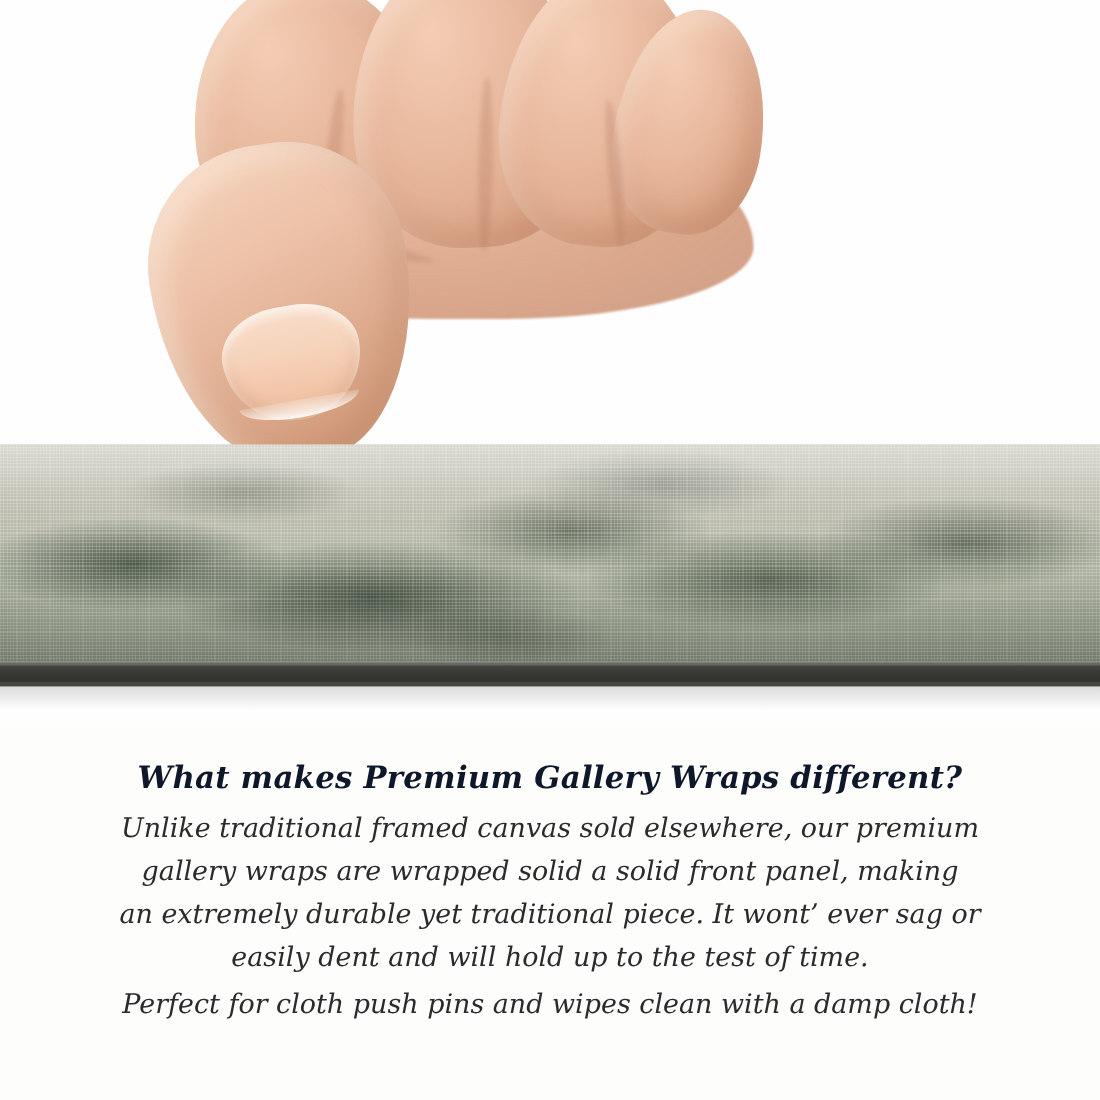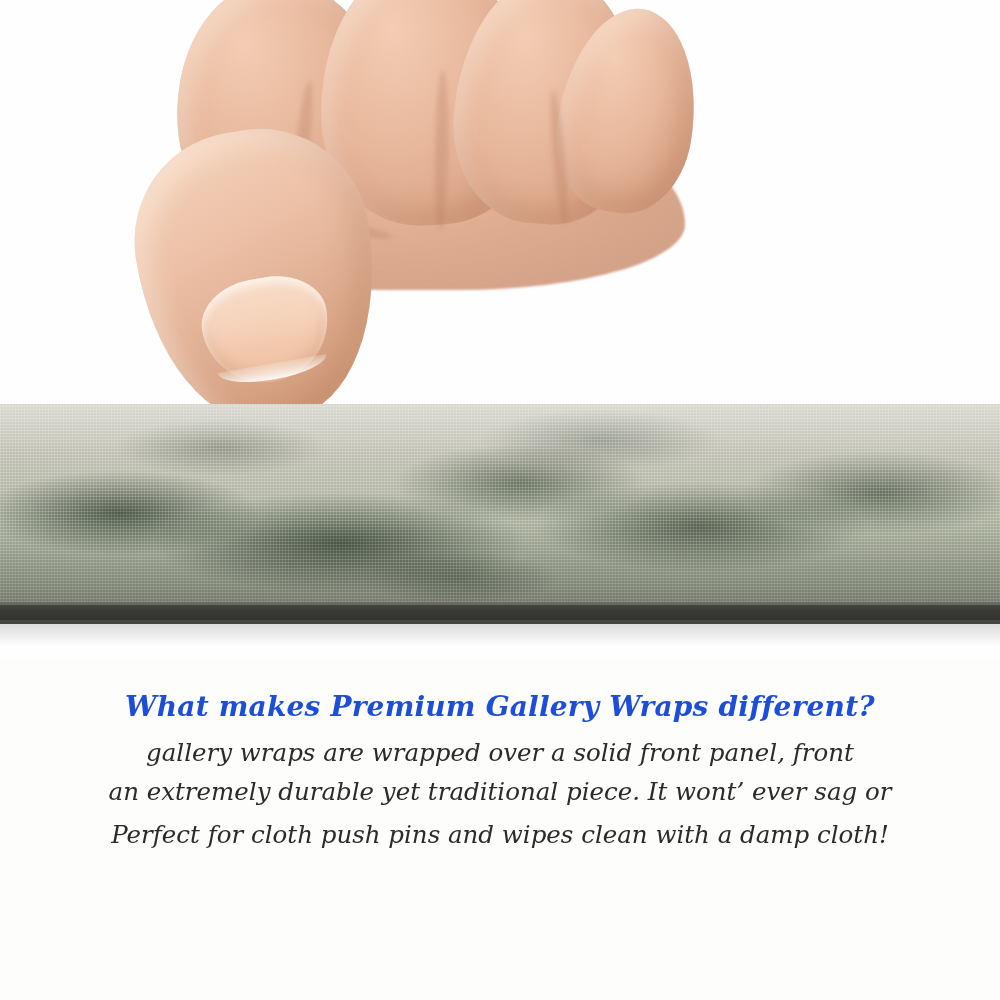--- a/index.html
+++ b/index.html
@@ -178,21 +178,21 @@
     text-align: center;
     color: #262626;
     font-family: "DejaVu Serif", serif;
   }
   .caption-heading {
     font-style: italic;
     font-weight: bold;
     font-size: 28px;
     letter-spacing: 0.2px;
     margin: 0 0 10px 0;
-    color: #1d4ed8;
+    color: #0f172a;
   }
   .caption-body {
     font-style: italic;
     font-size: 24.5px;
     line-height: 39px;
     color: #2b2b2b;
   }
   .caption-body div { white-space: nowrap; }
   .caption-last {
     font-style: italic;
@@ -231,19 +231,21 @@
 
       <div class="slab-edge"></div>
     </div>
 
     <div class="slab-shadow"></div>
   </div>
 
   <div class="caption">
     <div class="caption-heading">What makes Premium Gallery Wraps different?</div>
     <div class="caption-body">
-      <div>gallery wraps are wrapped over a solid front panel, front</div>
+      <div>Unlike traditional framed canvas sold elsewhere, our premium</div>
+      <div>gallery wraps are wrapped solid a solid front panel, making</div>
       <div>an extremely durable yet traditional piece. It wont’ ever sag or</div>
+      <div>easily dent and will hold up to the test of time.</div>
     </div>
     <div class="caption-last">Perfect for cloth push pins and wipes clean with a damp cloth!</div>
   </div>
 
 </div>
 
 </body></html>

